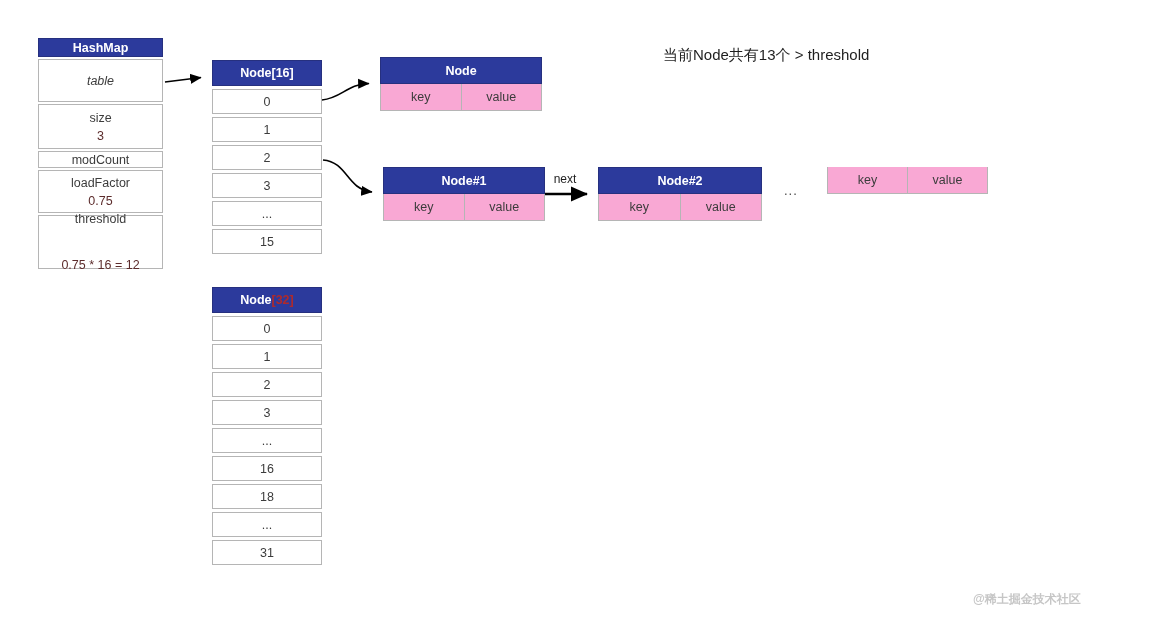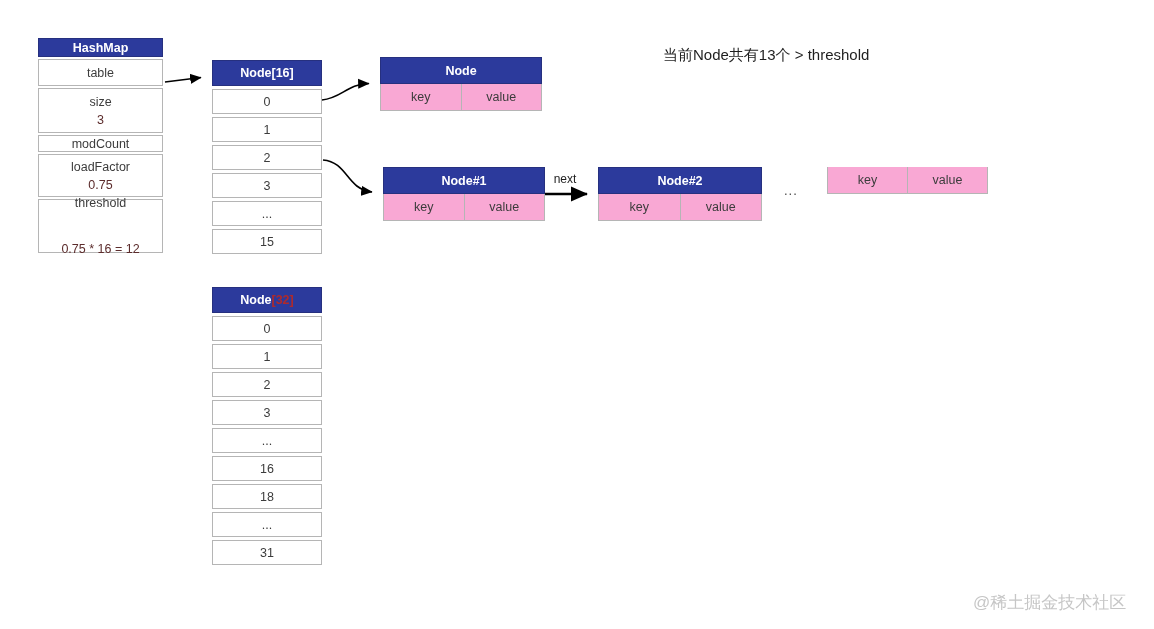--- a/index.html
+++ b/index.html
@@ -23,21 +23,21 @@
   .kvrow{display:flex;}
   .kvcell{flex:1;background:#f9a8d4;border:1px solid var(--cell-border);border-top:none;height:27px;
           display:flex;align-items:center;justify-content:center;font-size:12.5px;
           color:var(--label-text);box-sizing:border-box;}
   .kvcell + .kvcell{border-left:none;}
 
   .idx-red{color:var(--index-highlight);}
   .note{position:absolute;font-size:15px;color:#1e1e1e;white-space:nowrap;}
   .next-label{position:absolute;font-size:12px;color:#1e1e1e;width:34px;text-align:center;}
   .dots{position:absolute;font-size:13px;color:#4a4a4a;letter-spacing:1px;}
-  .watermark{position:absolute;font-size:17px;color:var(--watermark);white-space:nowrap;}
+  .watermark{position:absolute;font-size:12px;color:var(--watermark);white-space:nowrap;font-weight:bold;}
 </style>
 </head>
 <body>
 
 <div class="canvas">
 
   <svg class="arrows" viewBox="0 0 1154 629">
     <defs>
       <marker id="arw" viewBox="0 0 10 10" refX="8.5" refY="5" markerWidth="8" markerHeight="8" orient="auto-start-reverse">
         <path d="M0,1 L9,5 L0,9 z" fill="#000000"></path>
@@ -46,21 +46,21 @@
     <path d="M165,82 L201,77.5" stroke="#000" stroke-width="1.6" fill="none" marker-end="url(#arw)"></path>
     <path d="M322,100 C342,98 347,84 369,83.5" stroke="#000" stroke-width="1.6" fill="none" marker-end="url(#arw)"></path>
     <path d="M323,160 C348,162 346,189 372,192" stroke="#000" stroke-width="1.6" fill="none" marker-end="url(#arw)"></path>
     <path d="M545,194 L587,194" stroke="#000" stroke-width="2.4" fill="none" marker-end="url(#arw)"></path>
   </svg>
 
   <div class="vbox gap2" style="left:38px;top:38px;width:125px;">
     <div class="hdr" style="height:19px;">
       <span>HashMap</span>
     </div>
-    <div class="acell" style="height:27px;">
+    <div class="acell" style="height:43px;font-style:italic;">
       <span>table</span>
     </div>
     <div class="acell" style="height:45px;">
       <span>size</span>
       <span class="val">3</span>
     </div>
     <div class="acell" style="height:17px;">
       <span>modCount</span>
     </div>
     <div class="acell" style="height:43px;">

